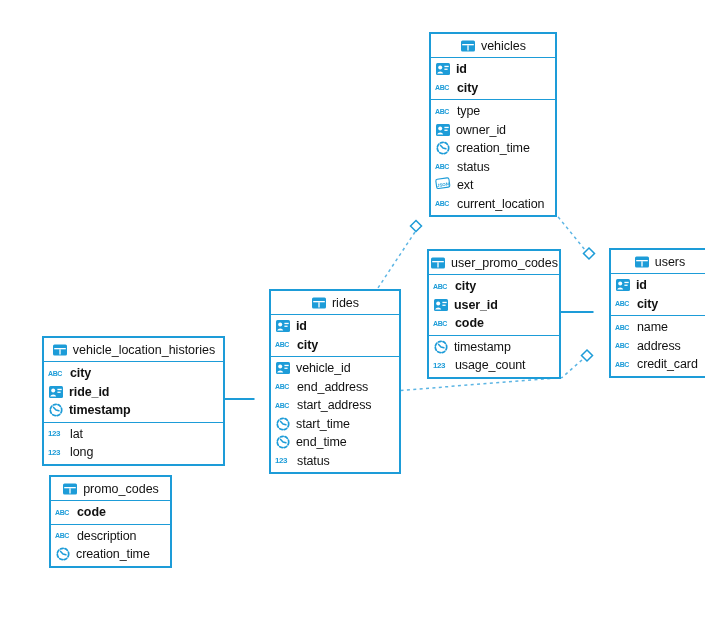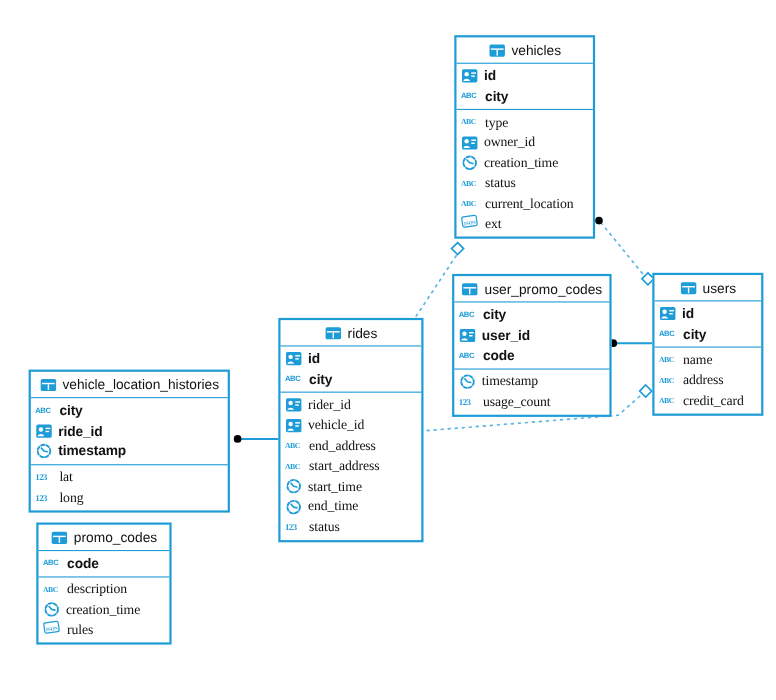--- a/index.html
+++ b/index.html
@@ -8,25 +8,25 @@
     --ink:#111;
   }
   html,body{margin:0;padding:0;background:#fff;}
   body{font-family:"Liberation Sans",sans-serif;color:var(--ink);}
   .canvas{position:relative;width:705px;height:636px;background:#fff;overflow:hidden;}
   .rel-layer{position:absolute;left:0;top:0;width:705px;height:636px;pointer-events:none;}
   .dash{stroke:var(--rel);stroke-width:1.5;fill:none;stroke-dasharray:3 3.4;}
   .solid{stroke:var(--accent);stroke-width:1.8;fill:none;}
   .dot{fill:#000;stroke:none;}
   .diamond{fill:#fff;stroke:var(--accent);stroke-width:1.5;}
-  .dbtable{position:absolute;background:#fff;border:2px solid var(--accent);box-sizing:border-box;}
+  .dbtable{position:absolute;background:#fff;border:2px solid var(--accent);box-sizing:border-box;margin-left:16px;}
   .thead{height:23px;display:flex;align-items:center;justify-content:center;gap:5px;border-bottom:1px solid var(--accent);}
   .ttitle{font-size:12.5px;font-weight:500;white-space:nowrap;}
   .sect{padding:2px 0;}
-  .sect + .sect{border-top:1px solid var(--accent);font-family:Liberation Serif, serif;}
+  .sect + .sect{border-top:1px solid var(--accent);}
   .row{height:18.5px;display:flex;align-items:center;gap:5px;padding:0 3px 0 4px;}
   .row.key .fname{font-weight:700;}
   .fname{font-size:12.5px;white-space:nowrap;letter-spacing:-0.1px;}
   .ic{width:17px;min-width:17px;height:16px;color:var(--accent);display:flex;align-items:center;}
   svg.ic{width:16px;min-width:16px;height:16px;}
   .ic-abc{font-size:7px;font-weight:700;letter-spacing:-0.4px;color:var(--accent);}
   .ic-123{font-size:8px;font-weight:700;letter-spacing:-0.4px;color:var(--accent);}
   .ic-json{position:relative;height:15px;}
   .ic-json .doc{position:absolute;left:0;top:1px;width:26px;height:19px;border:2px solid var(--accent);
     border-radius:4px;transform:rotate(-8deg) scale(0.55);transform-origin:0 0;
@@ -113,33 +113,33 @@
         <svg class="ic" viewBox="0 0 16 16">
             <use href="#sym-time"></use>
           </svg>
         <span class="fname">creation_time</span>
       </div>
       <div class="row">
         <span class="ic ic-abc">ABC</span>
         <span class="fname">status</span>
       </div>
       <div class="row">
-        <span class="ic ic-abc">ABC</span>
-        <span class="fname">current_location</span>
-      </div>
-      <div class="row">
         <span class="ic ic-json">
             <span class="doc">JSON</span>
           </span>
         <span class="fname">ext</span>
       </div>
-    </div>
-  </div>
-
-  <div class="dbtable" style="left:411px;top:249px;width:145px;">
+      <div class="row">
+        <span class="ic ic-abc">ABC</span>
+        <span class="fname">current_location</span>
+      </div>
+    </div>
+  </div>
+
+  <div class="dbtable" style="left:411px;top:249px;width:134px;">
     <div class="thead">
       <svg class="ic" viewBox="0 0 16 16">
           <use href="#sym-table"></use>
         </svg>
       <span class="ttitle">user_promo_codes</span>
     </div>
     <div class="sect">
       <div class="row key">
         <span class="ic ic-abc">ABC</span>
         <span class="fname">city</span>
@@ -221,26 +221,20 @@
       <div class="row key">
         <span class="ic ic-abc">ABC</span>
         <span class="fname">city</span>
       </div>
     </div>
     <div class="sect">
       <div class="row">
         <svg class="ic" viewBox="0 0 16 16">
             <use href="#sym-id"></use>
           </svg>
-        <span class="fname">rider_id</span>
-      </div>
-      <div class="row">
-        <svg class="ic" viewBox="0 0 16 16">
-            <use href="#sym-id"></use>
-          </svg>
         <span class="fname">vehicle_id</span>
       </div>
       <div class="row">
         <span class="ic ic-abc">ABC</span>
         <span class="fname">end_address</span>
       </div>
       <div class="row">
         <span class="ic ic-abc">ABC</span>
         <span class="fname">start_address</span>
       </div>
@@ -317,22 +311,16 @@
       <div class="row">
         <span class="ic ic-abc">ABC</span>
         <span class="fname">description</span>
       </div>
       <div class="row">
         <svg class="ic" viewBox="0 0 16 16">
             <use href="#sym-time"></use>
           </svg>
         <span class="fname">creation_time</span>
       </div>
-      <div class="row">
-        <span class="ic ic-json">
-            <span class="doc">JSON</span>
-          </span>
-        <span class="fname">rules</span>
-      </div>
     </div>
   </div>
 
 </div>
 
 </body></html>

